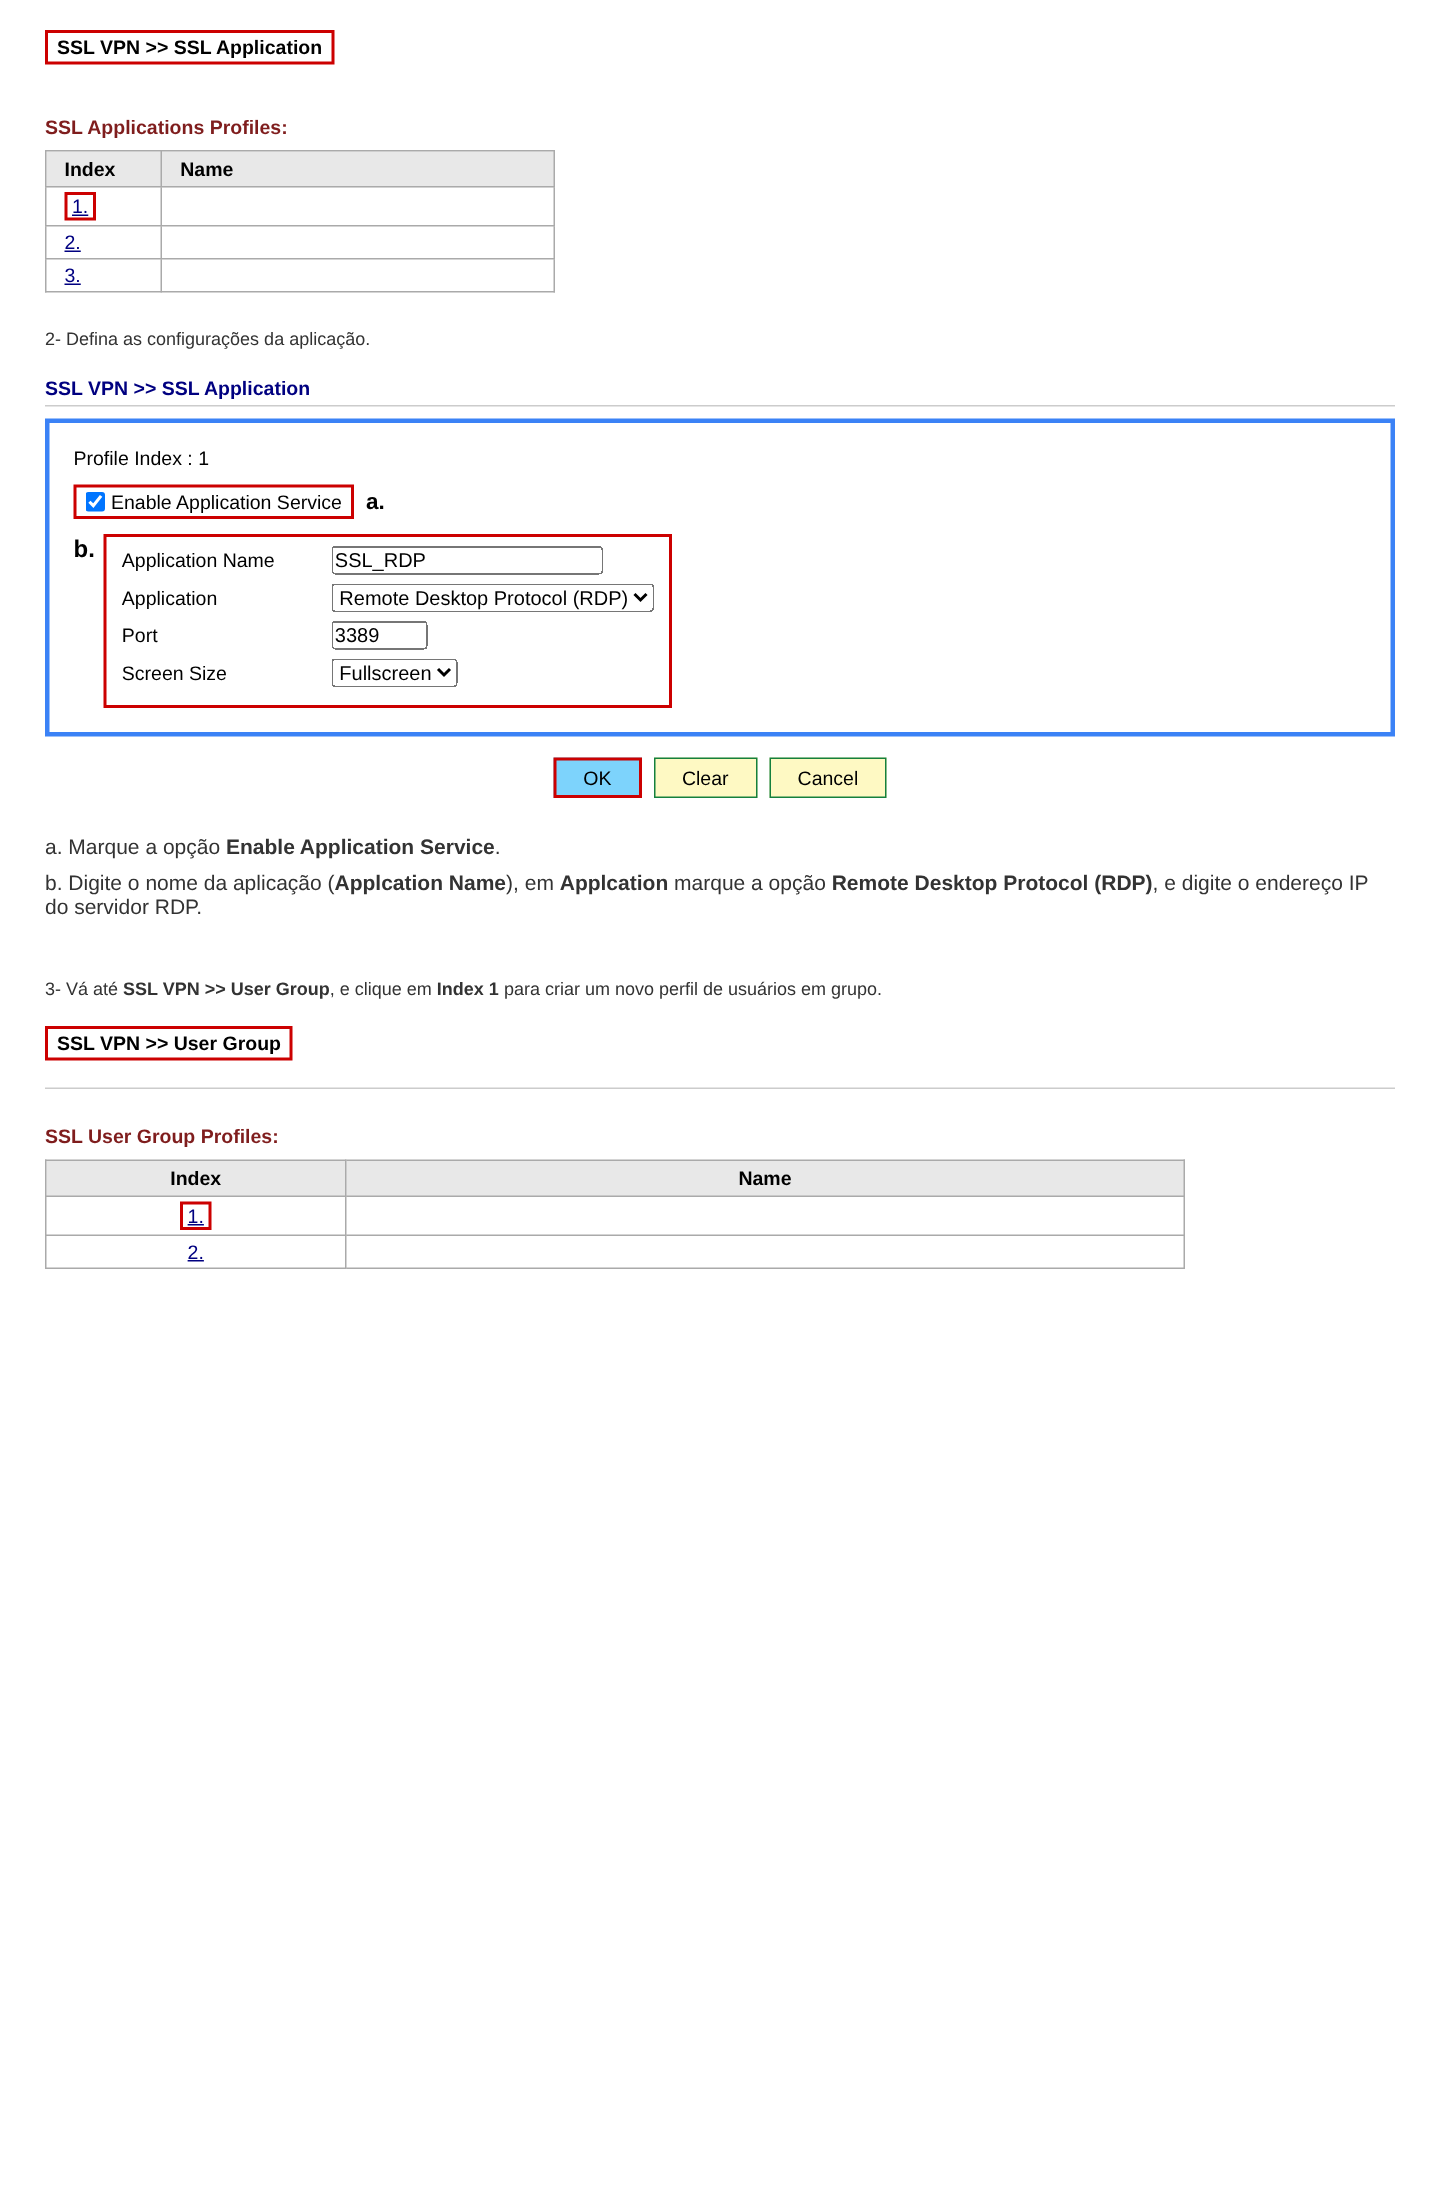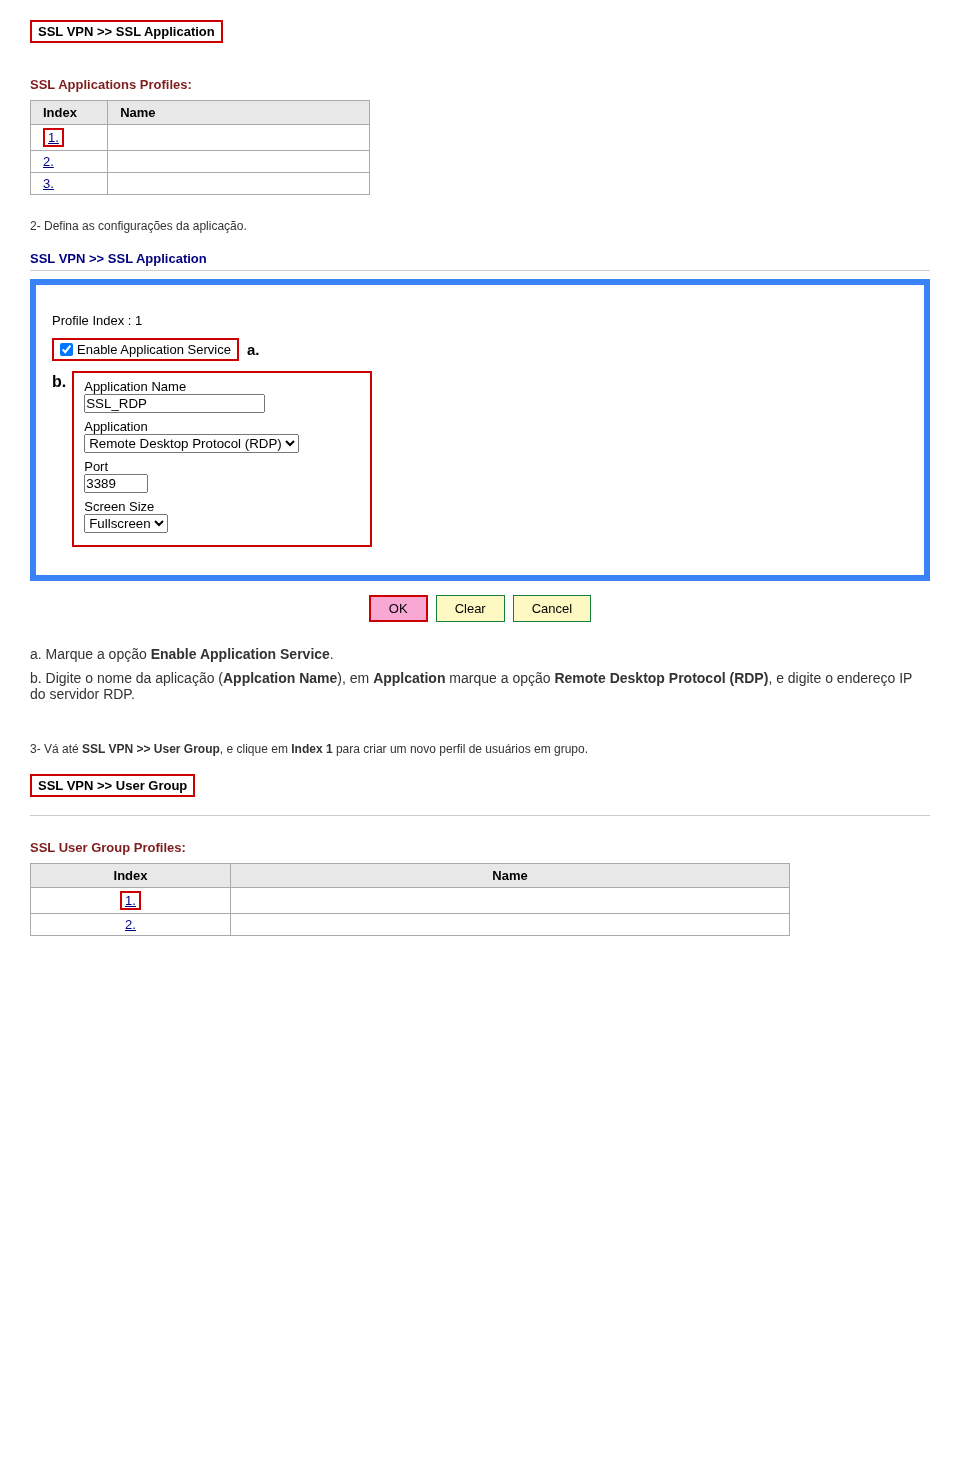--- a/index.html
+++ b/index.html
@@ -119,21 +119,21 @@
     }
     .btn {
       padding: 4px 18px;
       font-size: 13px;
       cursor: pointer;
       background: #fef9c3;
       border: 1px solid #15803d;
       color: #000;
     }
     .btn-ok {
-      background: #f9a8d4;
+      background: #7dd3fc;
       border: 2px solid #cc0000;
       color: #000;
     }
 
     
     .note-section {
       margin: 10px 0 6px 0;
       font-size: 14px;
       color: #333;
     }
@@ -186,30 +186,30 @@
     .user-group-table td a {
       color: #000080;
       text-decoration: underline;
     }
 
     .page-section {
       margin-bottom: 24px;
     }
 
     .inline-config-wrapper {
-      border: 6px solid #3b82f6;
-      padding: 28px 16px;
+      border: 3px solid #3b82f6;
+      padding: 16px 16px;
       margin-top: 4px;
       background: #fff;
     }
 
     .form-row {
       display: flex;
+      align-items: center;
       margin-bottom: 6px;
-      flex-direction: column;
     }
     .form-row-label {
       width: 140px;
       font-size: 13px;
       color: #000;
     }
     .form-row-value {
       font-size: 13px;
     }
   </style>

